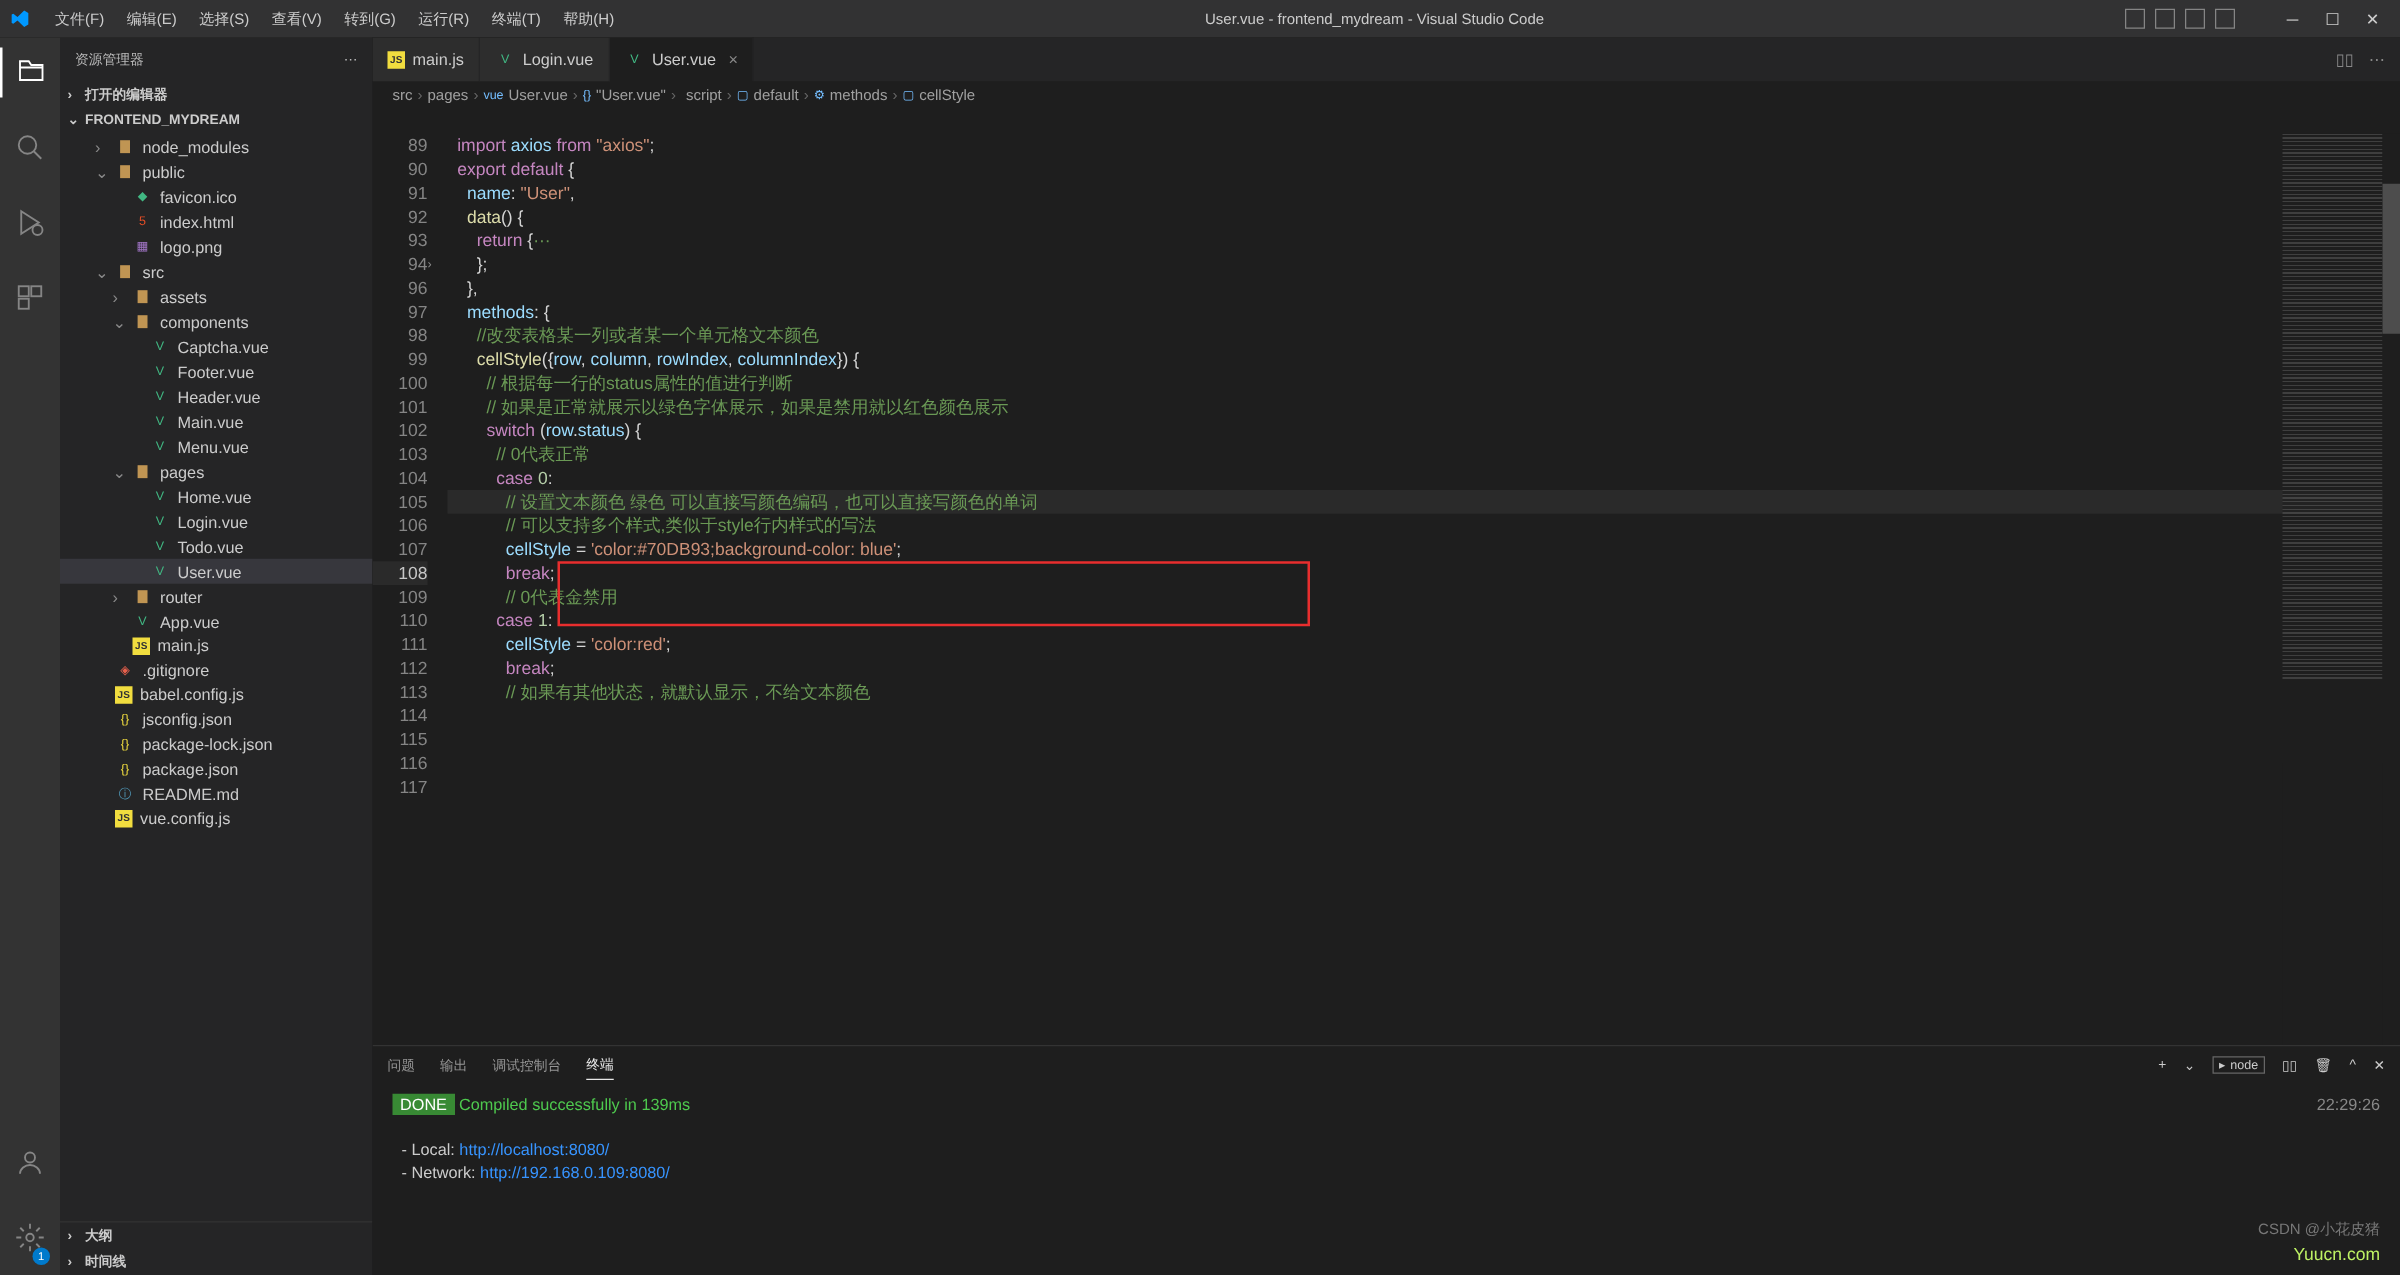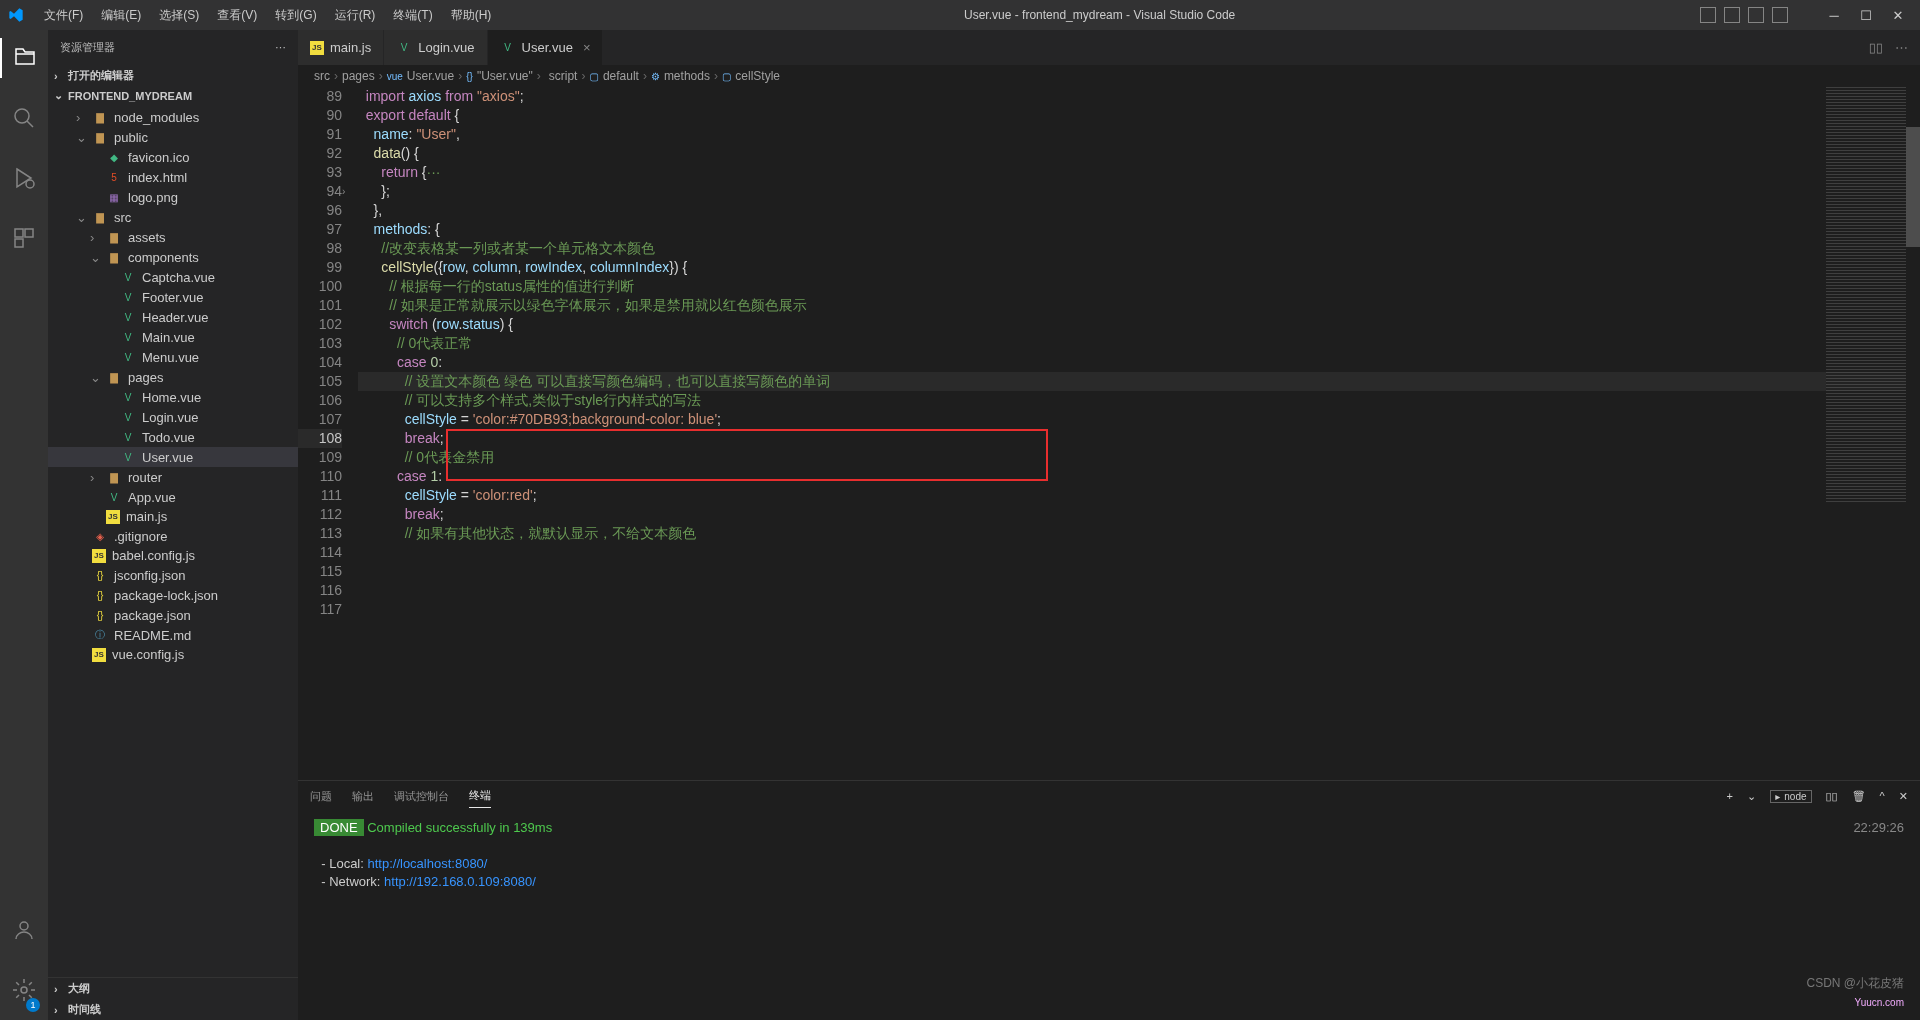--- a/index.html
+++ b/index.html
@@ -41,50 +41,50 @@
 .git-icon { color: #e8604c; }
 .editor-area { flex: 1; display: flex; flex-direction: column; background: #1e1e1e; overflow: hidden; }
 .tabs { height: 35px; background: #252526; display: flex; align-items: stretch; }
 .tab { display: flex; align-items: center; padding: 0 12px; gap: 6px; background: #2d2d2d; border-right: 1px solid #252526; cursor: pointer; font-size: 13px; }
 .tab.active { background: #1e1e1e; }
 .tab-close { margin-left: 4px; color: #888; cursor: pointer; }
 .tab-actions { margin-left: auto; display: flex; gap: 12px; padding: 0 12px; align-items: center; color: #888; }
 .breadcrumb { height: 22px; display: flex; align-items: center; padding: 0 16px; font-size: 12px; color: #a0a0a0; gap: 4px; }
 .bc-item { display: flex; align-items: center; gap: 4px; }
 .bc-sep { color: #666; }
-.code-area { flex: 1; display: flex; overflow: hidden; position: relative; font-family: Consolas, "Courier New", monospace; font-size: 14px; line-height: 19px; }
+.code-area { flex: 1; display: flex; overflow: hidden; position: relative; font-family: Consolas, "Courier New", monospace; font-size: 14px; line-height: 19px; margin-top: 20px; }
 .gutter { width: 60px; text-align: right; color: #858585; padding-right: 16px; user-select: none; }
 .code-content { flex: 1; position: relative; }
 .line { height: 19px; white-space: pre; }
 .line.current { background: #2a2a2a; }
 .gutter .line.current { color: #c6c6c6; }
 .tok-comment { color: #6a9955; }
 .tok-keyword { color: #c586c0; }
 .tok-var { color: #9cdcfe; }
 .tok-func { color: #dcdcaa; }
 .tok-string { color: #ce9178; }
 .tok-num { color: #b5cea8; }
 .tok-type { color: #569cd6; }
 .tok-punc { color: #d4d4d4; }
 .red-box { position: absolute; border: 2px solid #e82e2e; pointer-events: none; }
 .minimap { position: absolute; right: 14px; top: 0; width: 80px; height: 100%; background: #1e1e1e; opacity: 0.6; }
 .minimap-content { width: 100%; height: 60%; background: repeating-linear-gradient(to bottom, #555 0, #555 1px, transparent 1px, transparent 3px); }
 .scrollbar-v { position: absolute; right: 0; top: 0; width: 14px; height: 100%; background: #1e1e1e; }
 .scrollbar-thumb { position: absolute; right: 0; width: 14px; background: #4d4d4d; }
-.panel { height: 240px; background: #1e1e1e; border-top: 1px solid #333; display: flex; flex-direction: column; }
+.panel { height: 184px; background: #1e1e1e; border-top: 1px solid #333; display: flex; flex-direction: column; }
 .panel-tabs { height: 30px; display: flex; align-items: center; padding: 0 12px; gap: 20px; font-size: 11px; }
 .panel-tab { cursor: pointer; color: #969696; padding: 4px 0; }
 .panel-tab.active { color: #e7e7e7; border-bottom: 1px solid #e7e7e7; }
 .panel-actions { margin-left: auto; display: flex; gap: 14px; align-items: center; color: #ccc; }
 .terminal { flex: 1; padding: 8px 16px; font-family: Consolas, monospace; font-size: 13px; line-height: 18px; color: #ccc; position: relative; }
 .term-done { background: #388a34; color: #fff; padding: 1px 6px; }
 .term-success { color: #4ec94e; }
 .term-link { color: #3794ff; }
 .term-time { position: absolute; right: 16px; top: 8px; color: #888; }
-.watermark { position: absolute; right: 16px; bottom: 8px; color: #f0abfc; font-size: 10px; }
+.watermark { position: absolute; right: 16px; bottom: 8px; color: #bef264; font-size: 14px; }
 .watermark2 { position: absolute; right: 16px; bottom: 28px; color: #777; font-size: 12px; }
 .collapse-body { border-top: 1px solid #333; }
 .badge { position: absolute; bottom: -2px; right: 8px; background: #007acc; color: #fff; border-radius: 50%; width: 14px; height: 14px; font-size: 9px; display: flex; align-items: center; justify-content: center; }
 .activity-wrap { position: relative; }
 .fold-chevron { position: absolute; left: 44px; color: #888; font-size: 10px; }
 .node-badge { border: 1px solid #666; padding: 0 4px; font-size: 10px; display: flex; align-items: center; gap: 4px; }
 </style>
 </head>
 <body>
 

